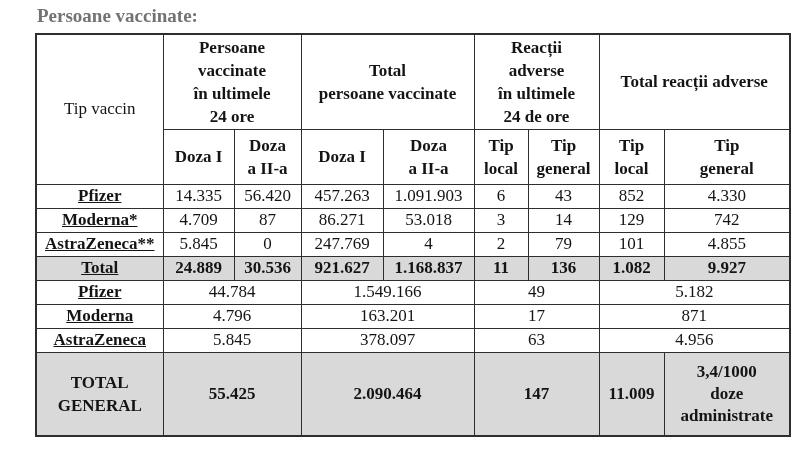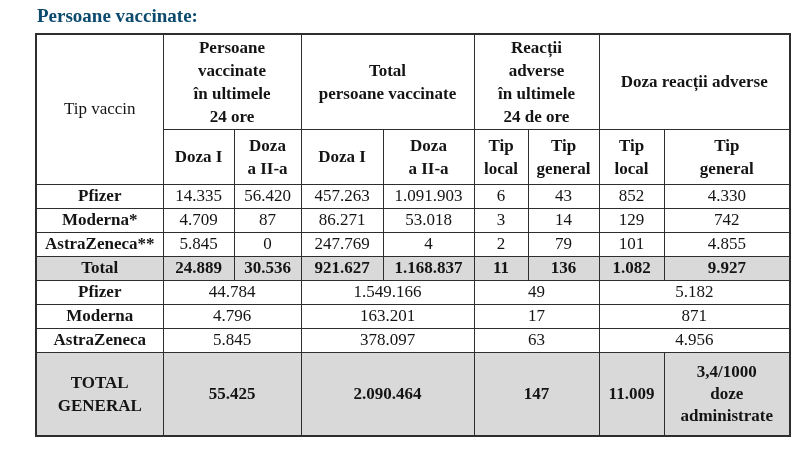--- a/index.html
+++ b/index.html
@@ -11,21 +11,21 @@
     position: relative;
     width: 800px; height: 455px;
     background: #ffffff;
     overflow: hidden;
   }
   .doc-title {
     position: absolute;
     left: 37px; top: 5px;
     font-size: 19px;
     font-weight: bold;
-    color: #0c4a6e;
+    color: #737373;
   }
   table.vax {
     position: absolute;
     left: 35px; top: 33px;
     border-collapse: collapse;
     table-layout: fixed;
     width: 754px;
     border: 2px solid #2e2e2e;
   }
   table.vax td {
@@ -41,20 +41,21 @@
   tr.h-sub    { height: 55px; margin-left: 26px; }
   tr.data-row { height: 24px; }
   tr.grand-row{ height: 84px; }
   .line { line-height: 23px; }
   .bold { font-weight: bold; }
   td.corner { font-weight: normal; }
   td.vaccine-label {
     text-align: left;
     padding-left: 4px;
     font-weight: bold;
+    text-decoration: underline;
   }
   tr.total-row td, tr.grand-row td {
     background: #d9d9d9;
     font-weight: bold;
   }
   td.grand-label {
     text-align: left;
     padding-left: 4px;
   }
   .rate-cell .line { line-height: 22px; }
@@ -92,21 +93,21 @@
         <div class="line">Total</div>
         <div class="line">persoane vaccinate</div>
       </td>
       <td colspan="2" class="bold">
         <div class="line">Reacții</div>
         <div class="line">adverse</div>
         <div class="line">în ultimele</div>
         <div class="line">24 de ore</div>
       </td>
       <td colspan="2" class="bold">
-        <div class="line">Doza reacții adverse</div>
+        <div class="line">Total reacții adverse</div>
       </td>
     </tr>
 
     <tr class="h-sub">
       <td class="bold">
         <div class="line">Doza I</div>
       </td>
       <td class="bold">
         <div class="line">Doza</div>
         <div class="line">a II-a</div>

